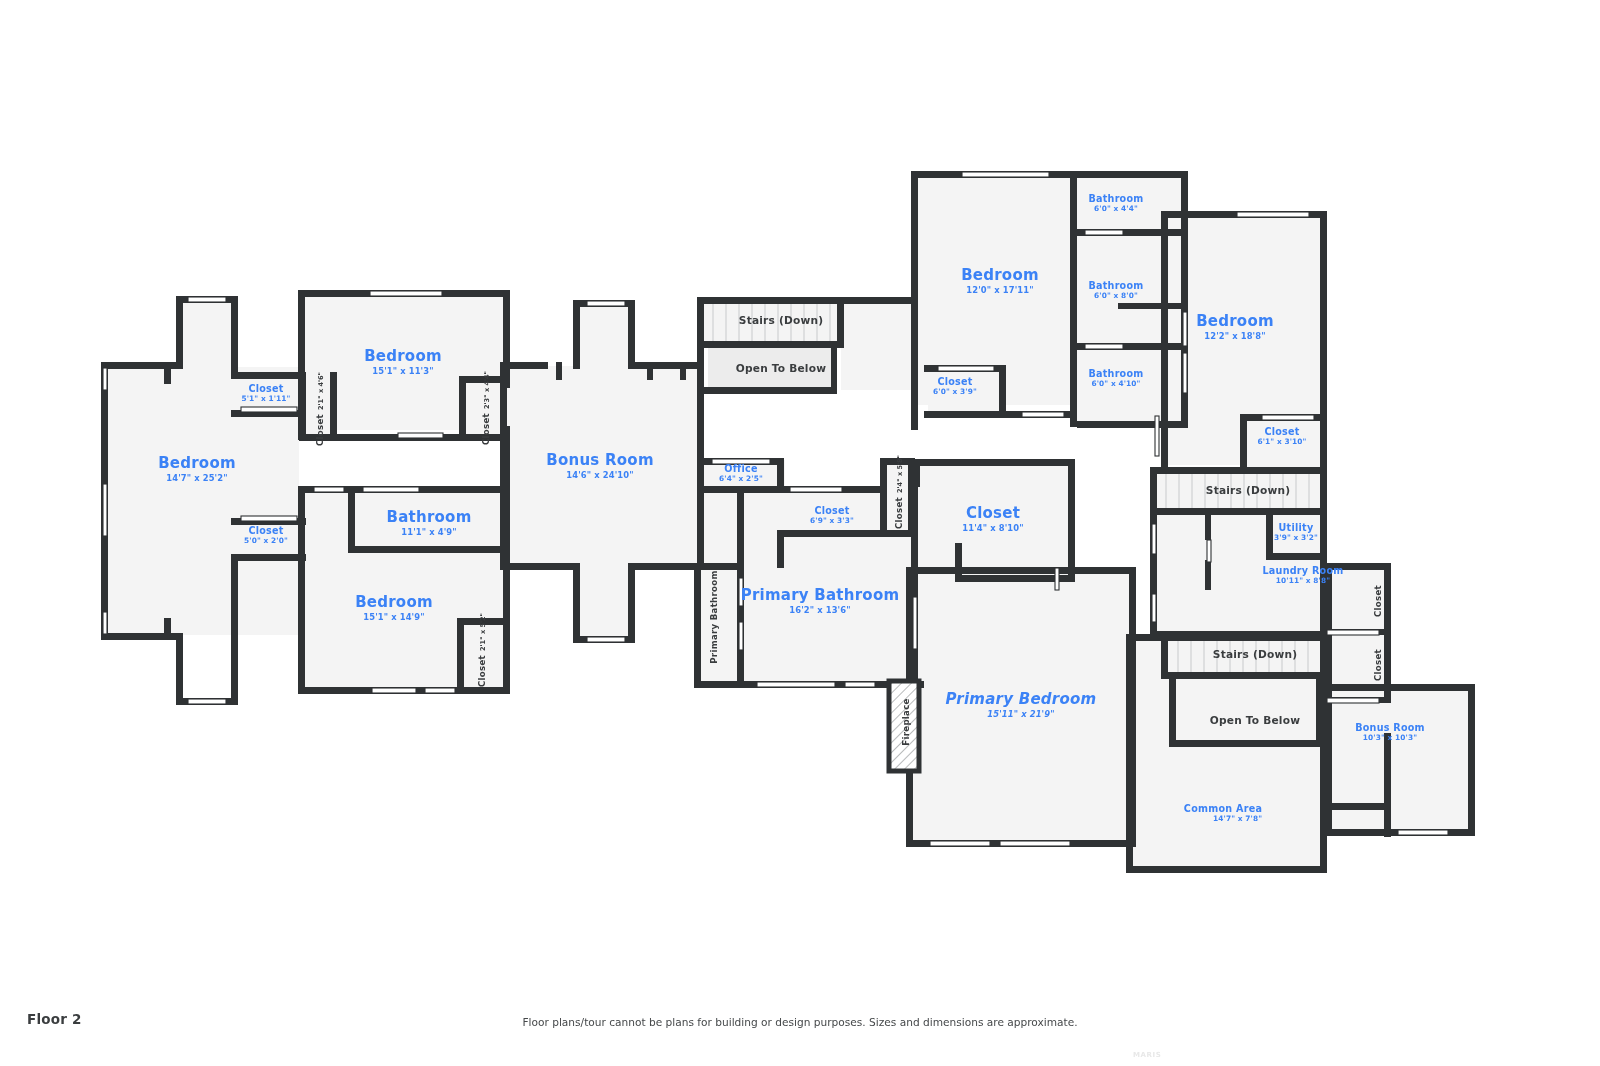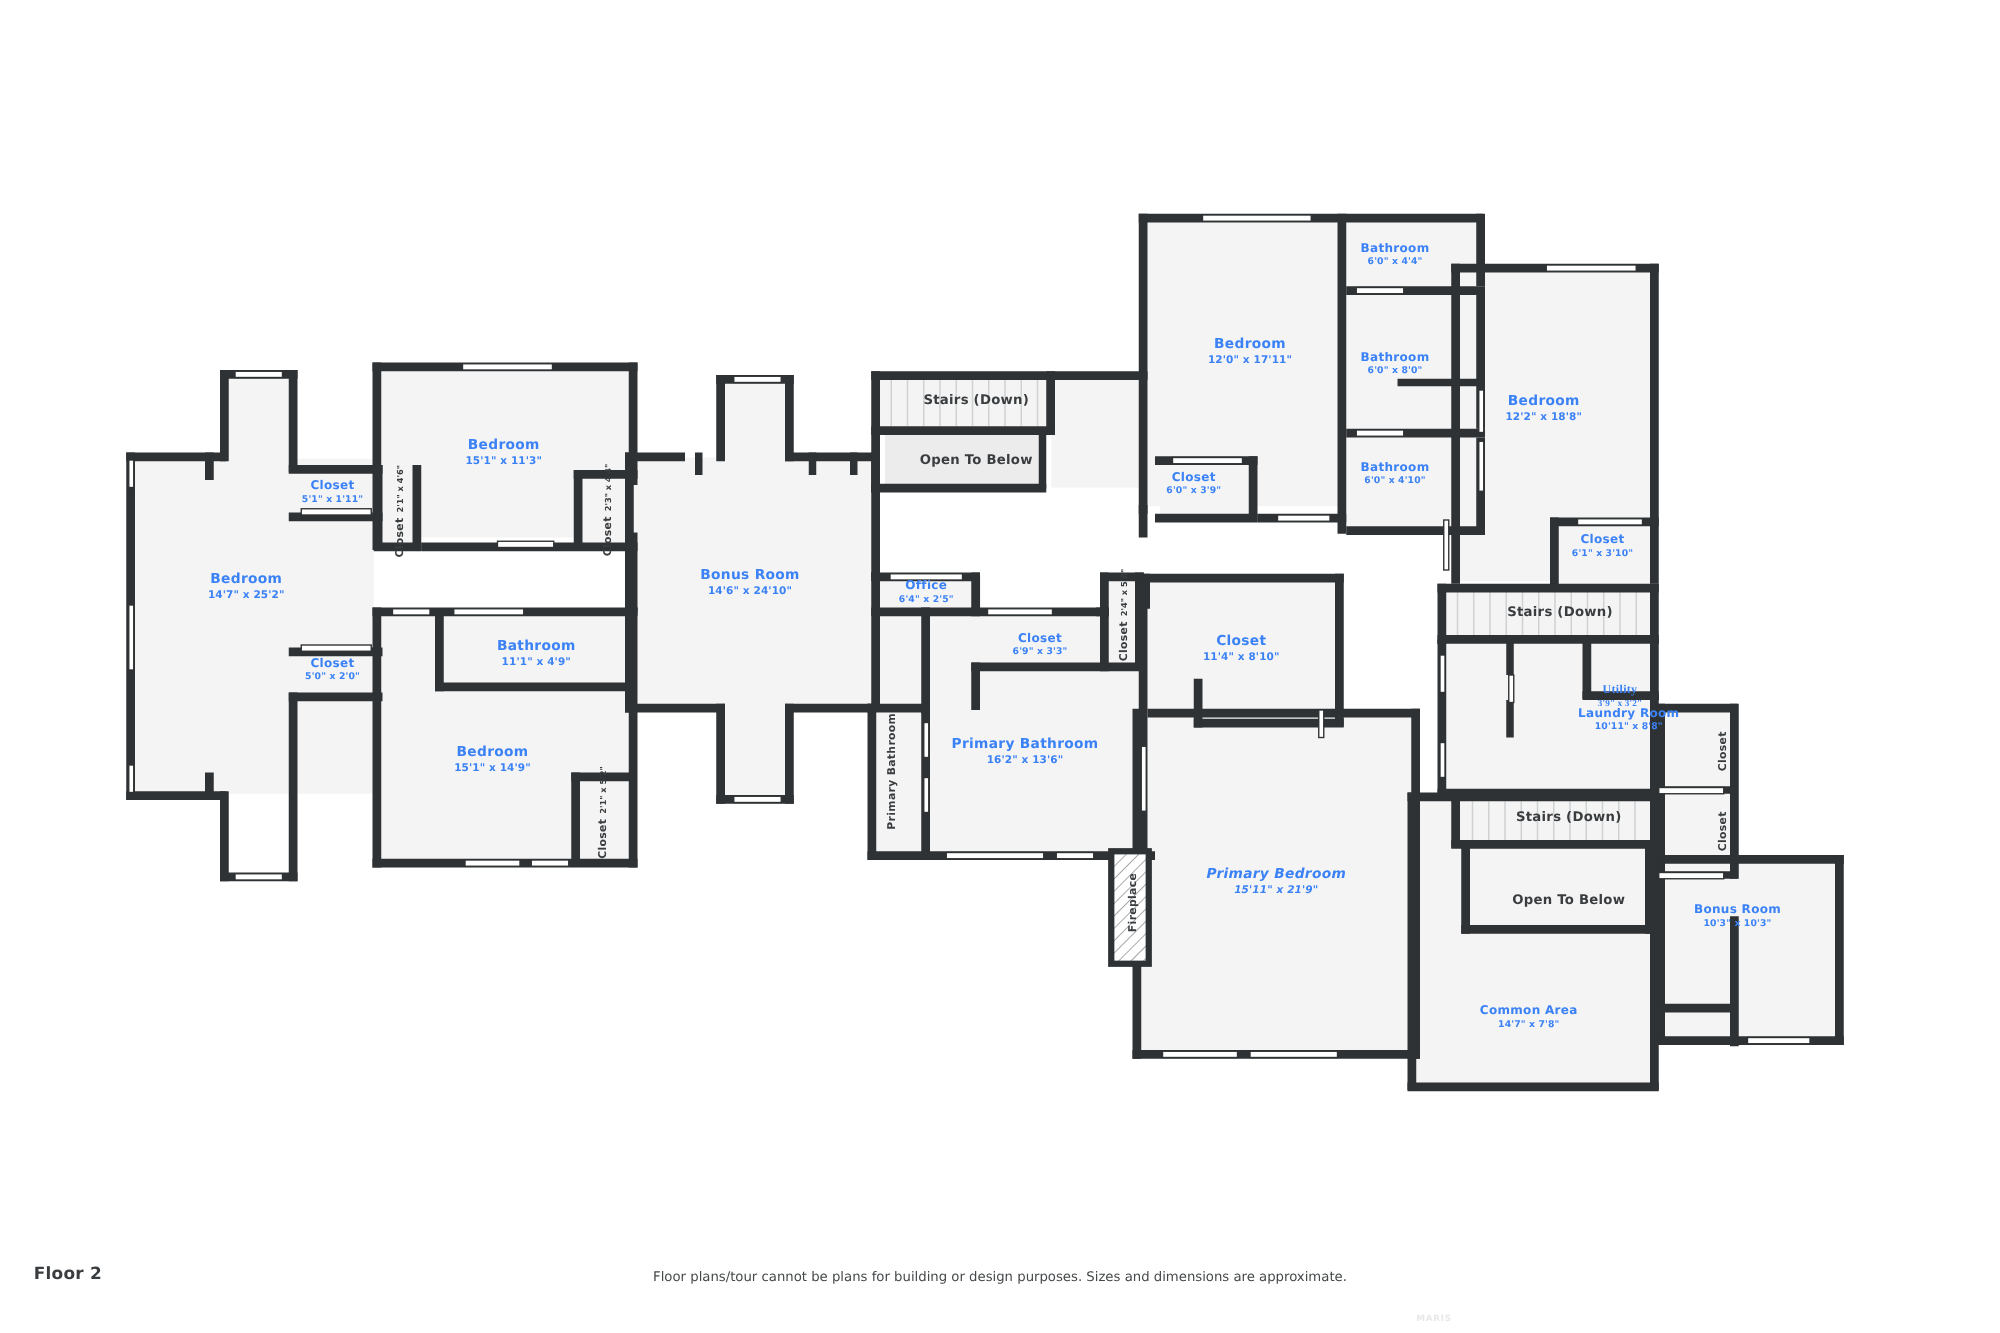--- a/index.html
+++ b/index.html
@@ -41,21 +41,21 @@
     position: absolute;
     text-align: center;
     color: #3b82f6;
     line-height: 1.18;
     white-space: nowrap;
     pointer-events: none;
     transform: translate(-50%, -50%);
   }
   .label .rm-name {
     display: block;
-    font-size: 11px;
+    font-size: 15px;
     font-weight: 700;
     letter-spacing: 0.25px;
   }
   .label .rm-dim {
     display: block;
     font-size: 8.4px;
     font-weight: 700;
     letter-spacing: 0.1px;
     margin-top: 1px;
   }
@@ -549,35 +549,35 @@
       <span class="rm-dim">6'0" x 4'10"</span>
     </div>
   <div class="label" style="left:1235px; top:327px;">
       <span class="rm-name">Bedroom</span>
       <span class="rm-dim">12'2" x 18'8"</span>
     </div>
   <div class="label small" style="left:1282px; top:437px;">
       <span class="rm-name">Closet</span>
       <span class="rm-dim">6'1" x 3'10"</span>
     </div>
-  <div class="label small" style="left:1296px; top:557px;font-family:Liberation Serif, serif;">
+  <div class="label small" style="left:1296px; top:533px;">
       <span class="rm-name">Utility</span>
       <span class="rm-dim">3'9" x 3'2"</span>
     </div>
   <div class="label small" style="left:1303px; top:576px;">
       <span class="rm-name">Laundry Room</span>
       <span class="rm-dim">10'11" x 8'8"</span>
     </div>
   <div class="vwrap tiny" style="left:1375px; top:601px;"><span class="rm-name">Closet</span></div>
   <div class="vwrap tiny" style="left:1375px; top:665px;"><span class="rm-name">Closet</span></div>
   <div class="label small" style="left:1390px; top:733px;">
       <span class="rm-name">Bonus Room</span>
       <span class="rm-dim">10'3" x 10'3"</span>
     </div>
-  <div class="label small" style="left:1223px; top:814px;">
+  <div class="label small" style="left:1223px; top:814px;text-align:right;">
       <span class="rm-name">Common Area</span>
       <span class="rm-dim">14'7" x 7'8"</span>
     </div>
 
   <div class="feature-label" style="left:771px;  top:320px;">Stairs (Down)</div>
   <div class="feature-label" style="left:771px; top:368px;">Open To Below</div>
   <div class="feature-label" style="left:1238px; top:490px;">Stairs (Down)</div>
   <div class="feature-label" style="left:1245px; top:654px;">Stairs (Down)</div>
   <div class="feature-label" style="left:1245px; top:720px;">Open To Below</div>
   <div class="vwrap tiny" style="left:903px;  top:722px;"><span class="rm-name">Fireplace</span></div>

